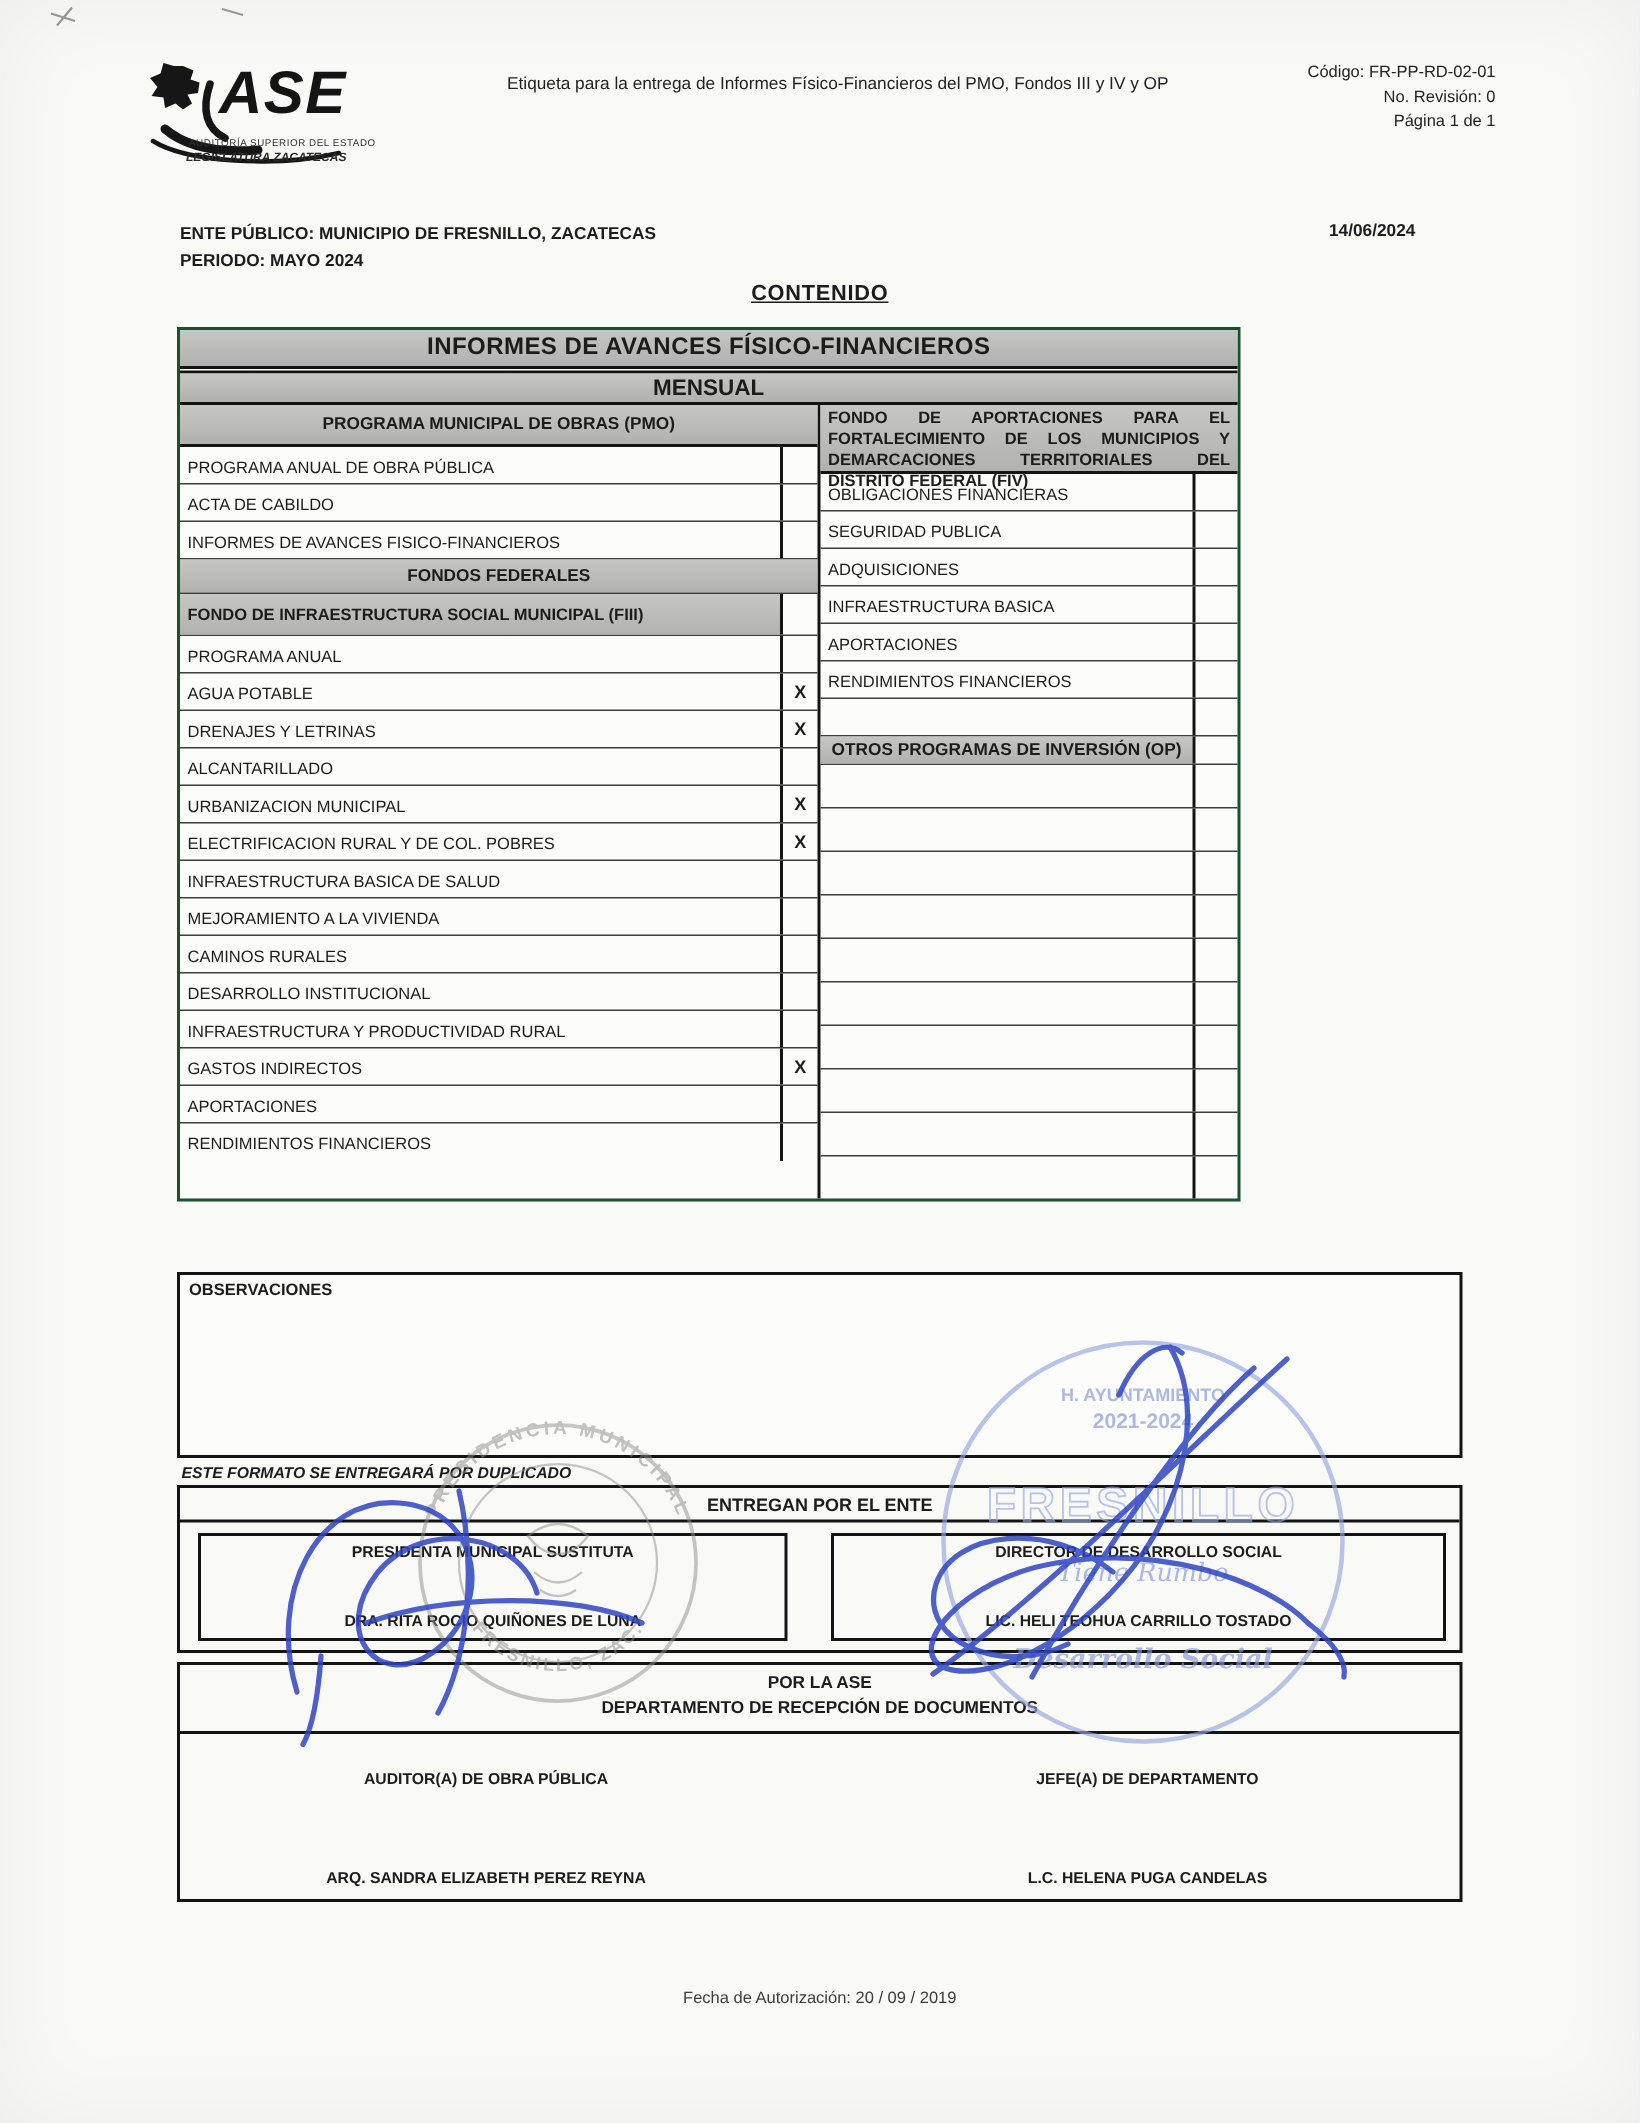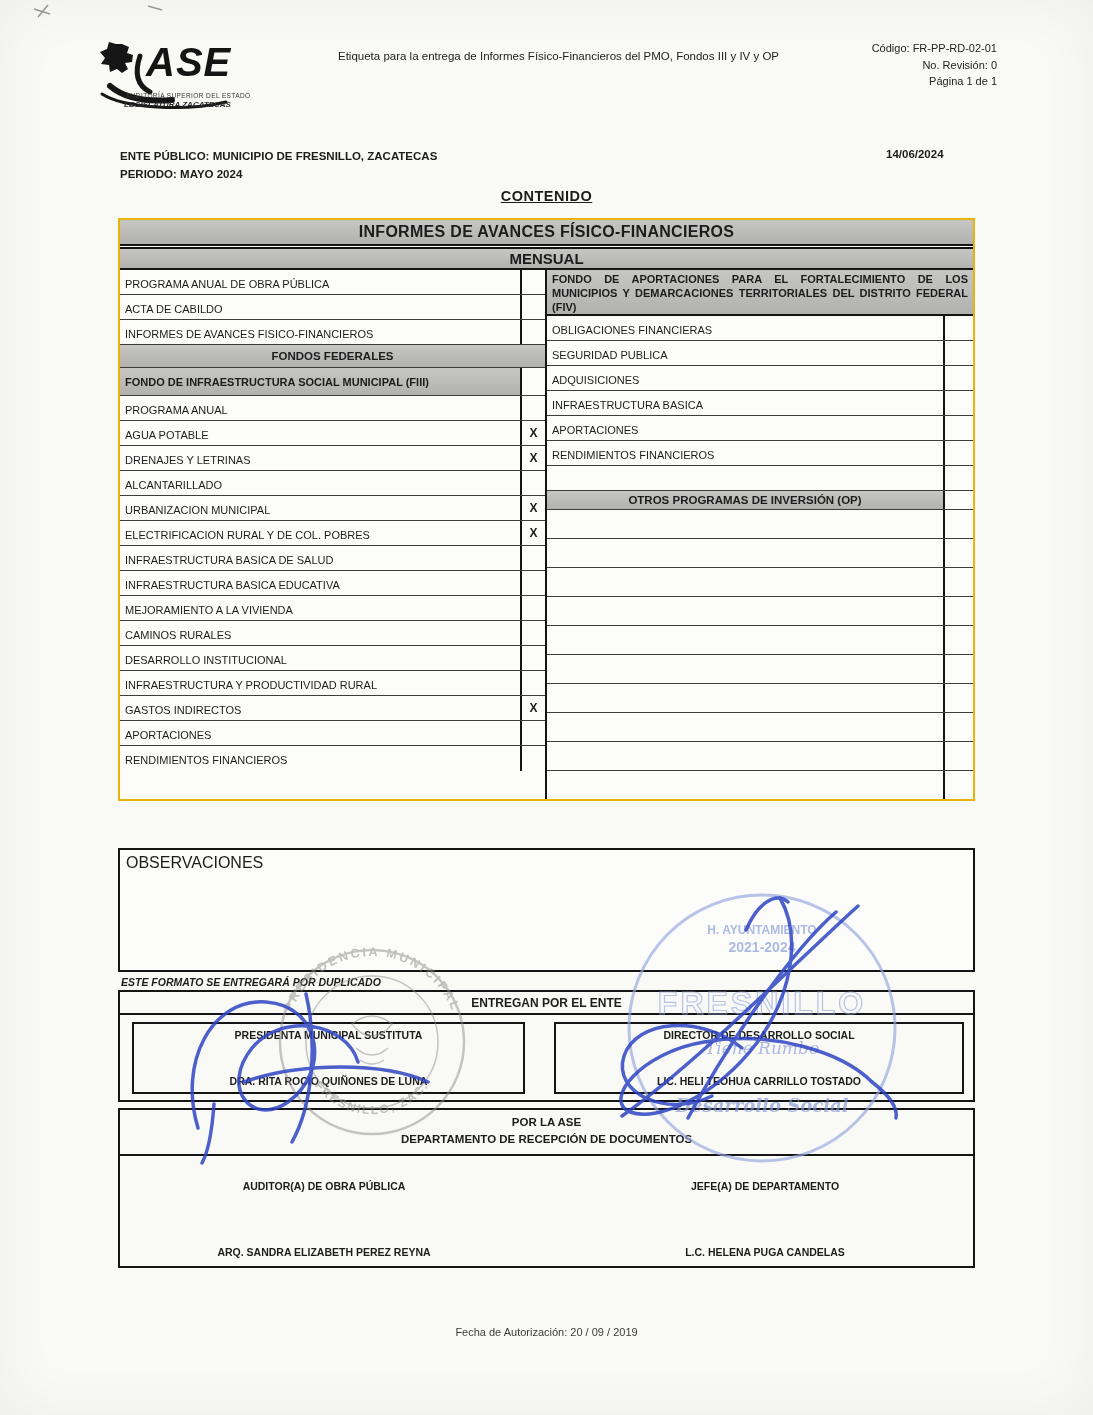--- a/index.html
+++ b/index.html
@@ -17,21 +17,21 @@
   .logo-l2 { position:absolute; left:30px; top:60px; font-size:8px; font-style:italic; font-weight:bold; color:#2a2a2a; }
   .doc-title { left:338px; top:50px; width:450px; font-size:11.5px; color:#222; white-space:nowrap; }
   .code-block { right:96px; top:40px; text-align:right; font-size:11px; line-height:1.5; color:#222; }
 
   .ente { left:120px; top:148px; font-size:11.5px; font-weight:bold; line-height:1.55; }
   .fecha { left:886px; top:148px; font-size:11.5px; font-weight:bold; }
   .contenido { left:0; top:188px; width:1093px; text-align:center; font-size:14.5px; font-weight:bold;
                text-decoration:underline; letter-spacing:.5px; }
 
   
-  .maintable { left:118px; top:218px; width:857px; border:2px solid #eab308; background:#fcfcfa; }
+  .maintable { left:118px; top:218px; width:709px; border:2px solid #14532d; background:#fcfcfa; }
   .shaded { background:linear-gradient(180deg,#c6c6c5,#b1b1b0); }
   .t-title { height:26px; display:flex; align-items:center; justify-content:center;
              font-size:16px; font-weight:bold; letter-spacing:.3px; border-bottom:2px solid #141414; }
   .t-gap { height:3px; background:#fbfbf8; border-bottom:2px solid #141414; }
   .t-sub { height:21px; display:flex; align-items:center; justify-content:center;
            font-size:15px; font-weight:bold; border-bottom:2px solid #141414; }
   .cols { display:flex; }
   .lcol { width:427px; border-right:2px solid #141414; display:flex; flex-direction:column; }
   .rcol { flex:1; height:529px; display:flex; flex-direction:column; }
   .trow { display:flex; align-items:stretch; border-bottom:1px solid #3d3d3d; height:25px; }
@@ -47,21 +47,21 @@
   .fiii-row { display:flex; height:28px; border-bottom:1px solid #3d3d3d; }
   .fiii-label { flex:1; display:flex; align-items:center; padding:0 5px; font-size:11px; font-weight:bold; }
   .fiv-hdr { height:46px; font-size:11px; font-weight:bold; text-align:justify; padding:2px 5px;
              line-height:1.28; border-bottom:2px solid #141414; }
   .op-row { display:flex; height:23px; border-bottom:1px solid #3d3d3d; }
   .op-label { flex:1; display:flex; align-items:center; justify-content:center; font-size:11.5px; font-weight:bold; }
   .rcol .blank { flex:1; height:auto; }
 
   
   .obs { left:118px; top:848px; width:857px; height:124px; border:2px solid #141414; background:#fcfcfa; }
-  .obs-label { padding:4px 6px; font-size:16px; font-weight:normal; }
+  .obs-label { padding:4px 6px; font-size:11px; font-weight:bold; }
   .dup-note { left:121px; top:976px; font-size:10.5px; font-weight:bold; font-style:italic; }
 
   .entregan { left:118px; top:990px; width:857px; height:112px; border:2px solid #141414; background:transparent; }
   .ent-hdr { height:23px; display:flex; align-items:center; justify-content:center; font-size:12px;
              font-weight:bold; border-bottom:2px solid #141414; }
   .ent-body { position:relative; height:85px; }
   .sig-box { position:absolute; top:7px; height:72px; border:2px solid #141414; }
   .sig-box.l { left:12px;  width:393px; }
   .sig-box.r { left:434px; width:410px; }
   .sig-title { margin-top:5px; text-align:center; font-size:10.5px; font-weight:bold; }
@@ -114,20 +114,21 @@
 
   <div class="contenido abs">CONTENIDO</div>
 
   <div class="maintable abs">
     <div class="t-title shaded">INFORMES DE AVANCES FÍSICO-FINANCIEROS</div>
     <div class="t-gap"></div>
     <div class="t-sub shaded">MENSUAL</div>
     <div class="cols">
 
       <div class="lcol">
+        <div class="hdr-c shaded pmo">PROGRAMA MUNICIPAL DE OBRAS (PMO)</div>
 
         <div class="trow">
           <div class="tlabel">PROGRAMA ANUAL DE OBRA PÚBLICA</div>
           <div class="tmark w25"></div>
         </div>
         <div class="trow">
           <div class="tlabel">ACTA DE CABILDO</div>
           <div class="tmark w25"></div>
         </div>
         <div class="trow">
@@ -161,24 +162,20 @@
         <div class="trow">
           <div class="tlabel">URBANIZACION MUNICIPAL</div>
           <div class="tmark w25">X</div>
         </div>
         <div class="trow">
           <div class="tlabel">ELECTRIFICACION RURAL Y DE COL. POBRES</div>
           <div class="tmark w25">X</div>
         </div>
         <div class="trow">
           <div class="tlabel">INFRAESTRUCTURA BASICA DE SALUD</div>
-          <div class="tmark w25"></div>
-        </div>
-        <div class="trow">
-          <div class="tlabel">INFRAESTRUCTURA BASICA EDUCATIVA</div>
           <div class="tmark w25"></div>
         </div>
         <div class="trow">
           <div class="tlabel">MEJORAMIENTO A LA VIVIENDA</div>
           <div class="tmark w25"></div>
         </div>
         <div class="trow">
           <div class="tlabel">CAMINOS RURALES</div>
           <div class="tmark w25"></div>
         </div>

